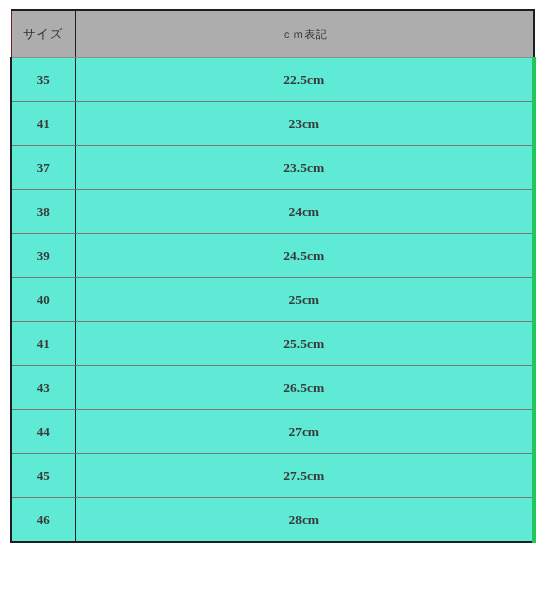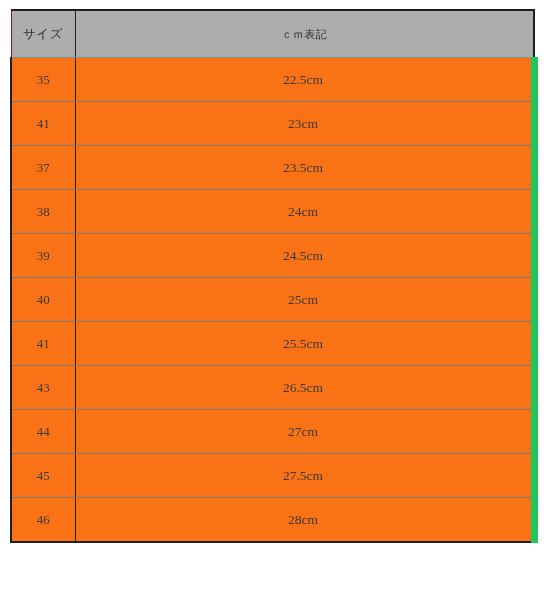--- a/index.html
+++ b/index.html
@@ -69,30 +69,31 @@
     font-size: 12.5px;
   }
   table.size-table thead th.th-cm {
     border-right: 2px solid #1e1e1e;
   }
 
   
   table.size-table tbody td {
     height: 43px;
     font-size: 13.5px;
-    background: #f97316;
+    background: #5eead4;
+    font-weight: bold;
   }
 
   table.size-table tbody td.cell-size {
     border-left: 2px solid #1e1e1e;
     border-right: 1px solid #1e1e1e;
     font-size: 13px;
   }
   table.size-table tbody td.cell-cm {
-    border-right: 7px solid #22c55e;
+    border-right: 4px solid #22c55e;
   }
 
   table.size-table tbody tr:last-child td {
     border-bottom: 2px solid #1e1e1e;
   }
 
   .cell-text {
     display: block;
     line-height: 1;
   }

